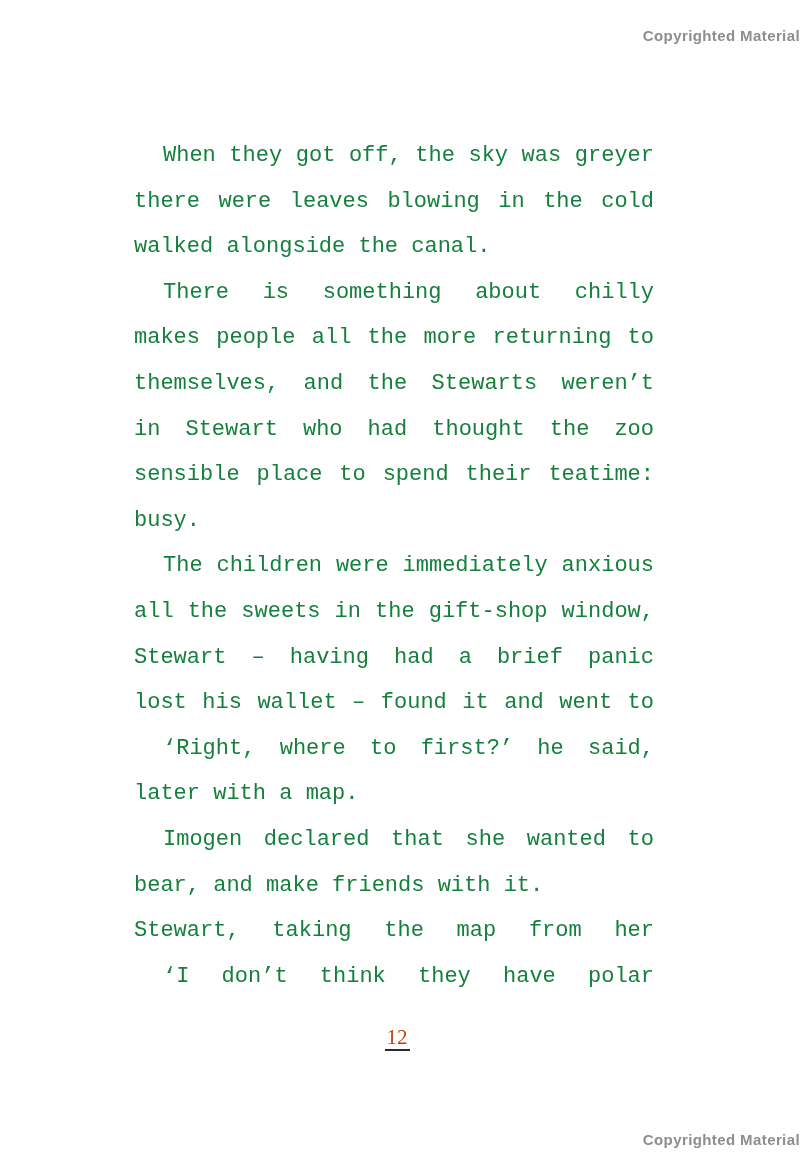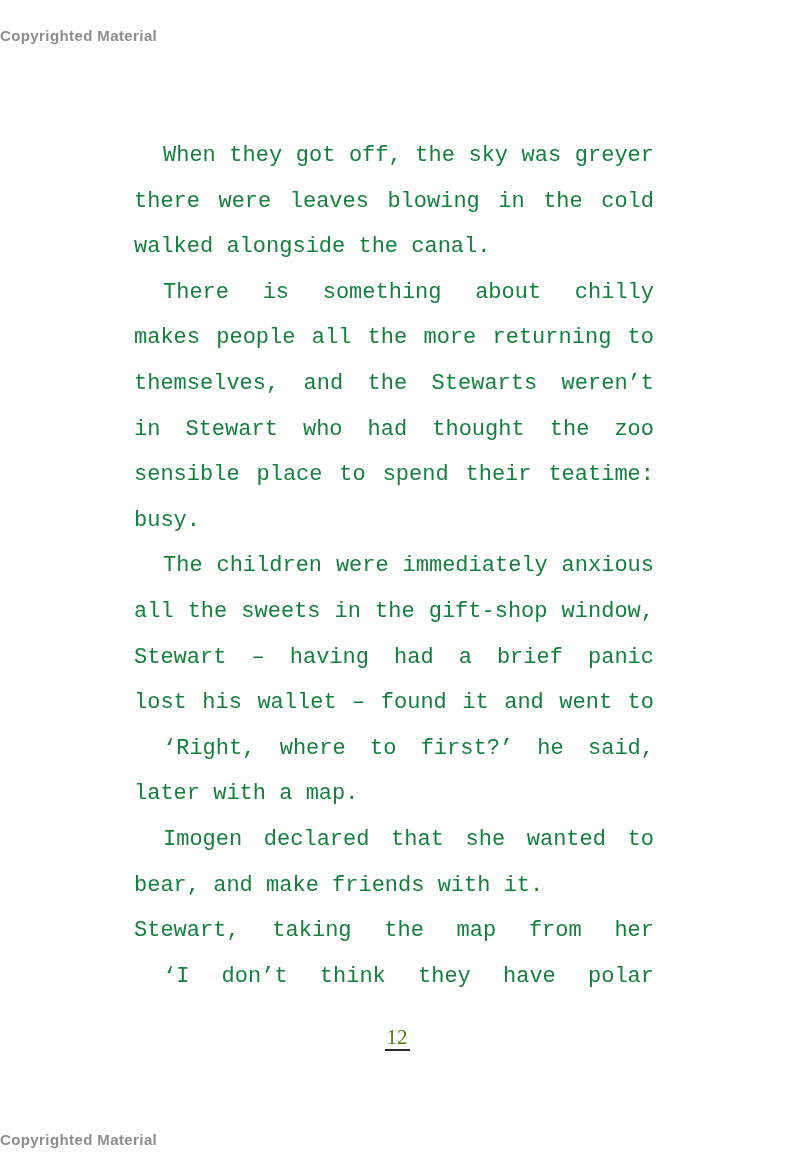--- a/index.html
+++ b/index.html
@@ -11,21 +11,21 @@
     height: 1174px;
     position: relative;
     background: #ffffff;
     overflow: hidden;
     font-family: "Liberation Serif", serif;
   }
   .notice {
     position: absolute;
     left: 0;
     right: 0;
-    text-align: left;
+    text-align: right;
     font-family: "Liberation Sans", sans-serif;
     font-weight: 700;
     font-size: 15px;
     letter-spacing: 0.4px;
     color: #8d8d8d;
   }
   .notice.top { top: 27px; }
   .notice.bottom { top: 1131px; }
 
   .text-block {
@@ -53,21 +53,21 @@
     position: absolute;
     left: 0;
     right: 6px;
     top: 1026px;
     text-align: center;
   }
   .page-number {
     display: inline-block;
     font-family: "Liberation Serif", serif;
     font-size: 21px;
-    color: #4d7c0f;
+    color: #c2410c;
     border-bottom: 2px solid #2a2a2a;
     padding: 0 2px 1px 2px;
     line-height: 1.05;
   }
 </style>
 </head>
 <body>
 
 <div class="notice top">Copyrighted Material</div>
 

